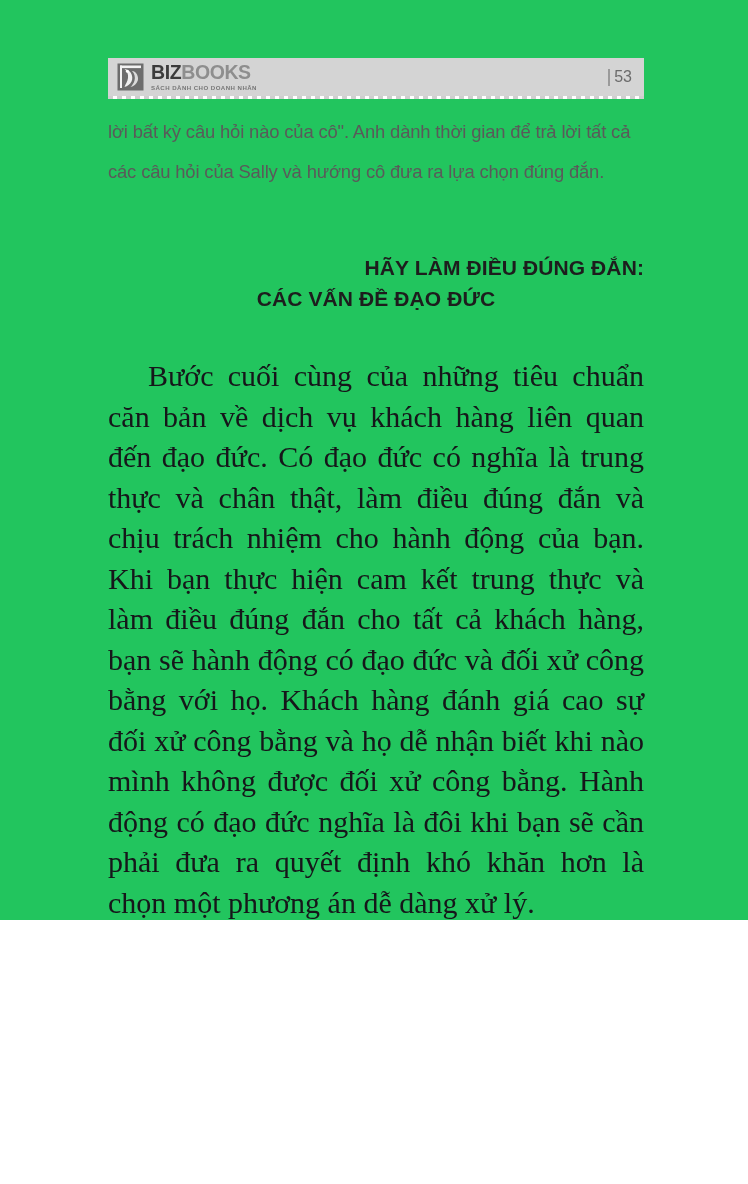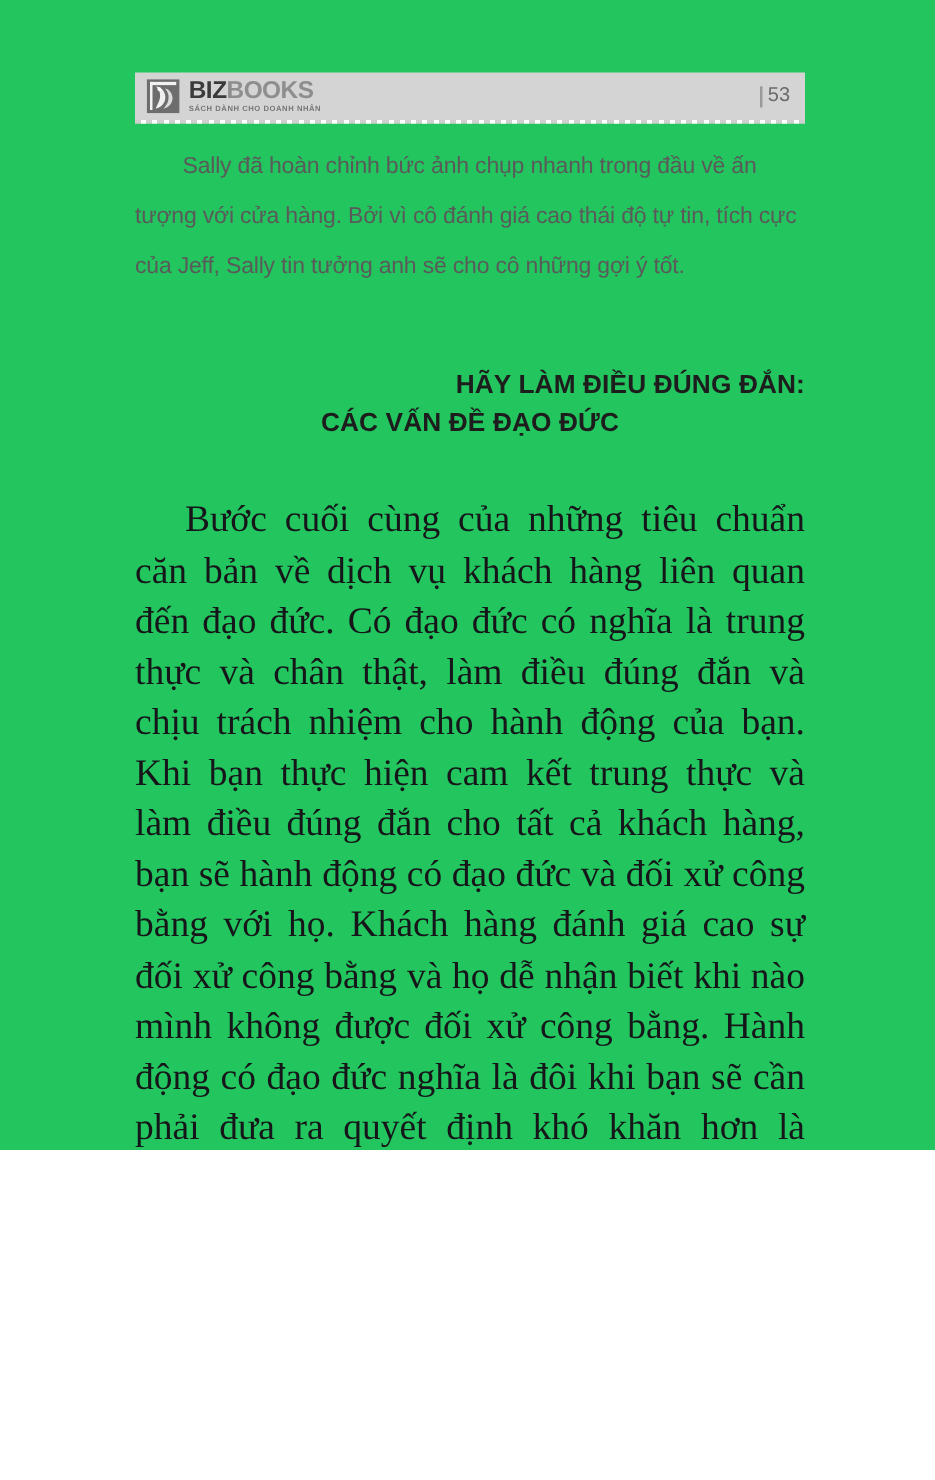--- a/index.html
+++ b/index.html
@@ -194,23 +194,23 @@
 
     <div class="page-number">
       <span class="rule"></span>
       <span>53</span>
     </div>
   </div>
   <div class="header-dash"></div>
 
   <div class="content">
 
-
-
-    <p class="sans indent">Sally đã hoàn chỉnh bức ảnh chụp nhanh trong đầu về ấn tượng với cửa hàng. Bởi vì cô đánh giá cao thái độ tự tin, tích cực của Jeff, Sally tin tưởng anh sẽ cho cô những gợi ý tốt.</p>
+    <p class="sans">lời bất kỳ câu hỏi nào của cô". Anh dành thời gian để trả lời tất cả các câu hỏi của Sally và hướng cô đưa ra lựa chọn đúng đắn.</p>
+
+
 
     <div class="step-heading">
       <span class="l2">HÃY LÀM ĐIỀU ĐÚNG ĐẮN:</span>
       <span class="l3">CÁC VẤN ĐỀ ĐẠO ĐỨC</span>
     </div>
 
     <p class="serif indent">Bước cuối cùng của những tiêu chuẩn căn bản về dịch vụ khách hàng liên quan đến đạo đức. Có đạo đức có nghĩa là trung thực và chân thật, làm điều đúng đắn và chịu trách nhiệm cho hành động của bạn. Khi bạn thực hiện cam kết trung thực và làm điều đúng đắn cho tất cả khách hàng, bạn sẽ hành động có đạo đức và đối xử công bằng với họ. Khách hàng đánh giá cao sự đối xử công bằng và họ dễ nhận biết khi nào mình không được đối xử công bằng. Hành động có đạo đức nghĩa là đôi khi bạn sẽ cần phải đưa ra quyết định khó khăn hơn là chọn một phương án dễ dàng xử lý.</p>
 
     <h4 class="sub-serif">Hãy luôn trung thực</h4>
 

